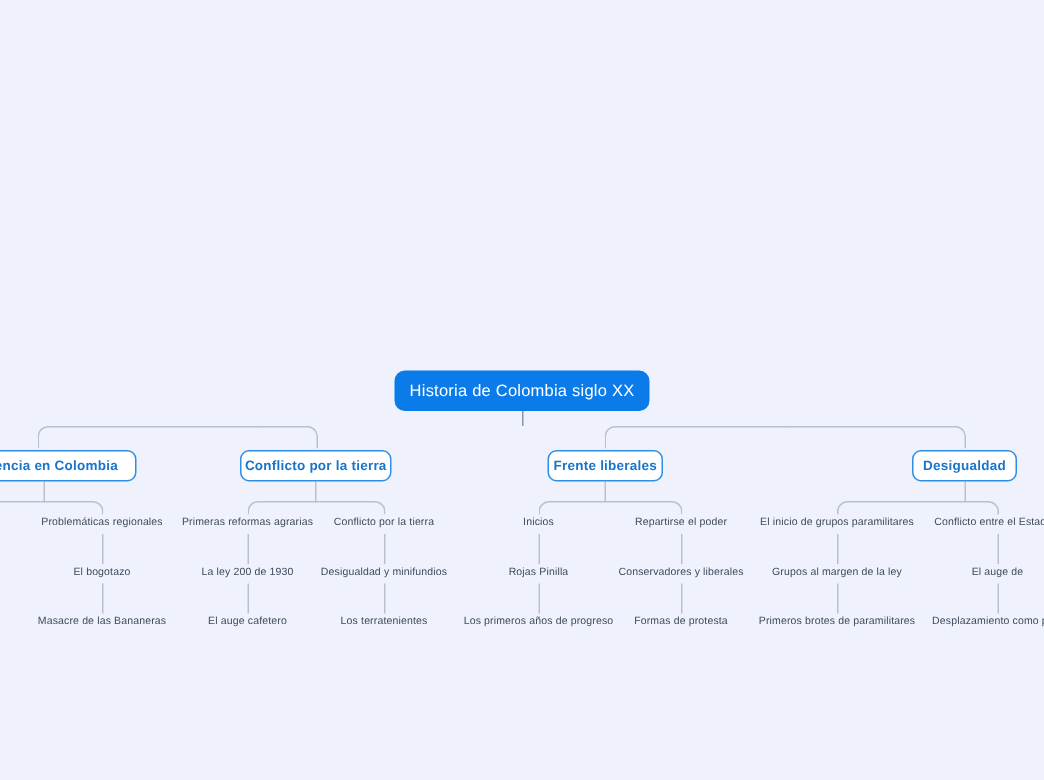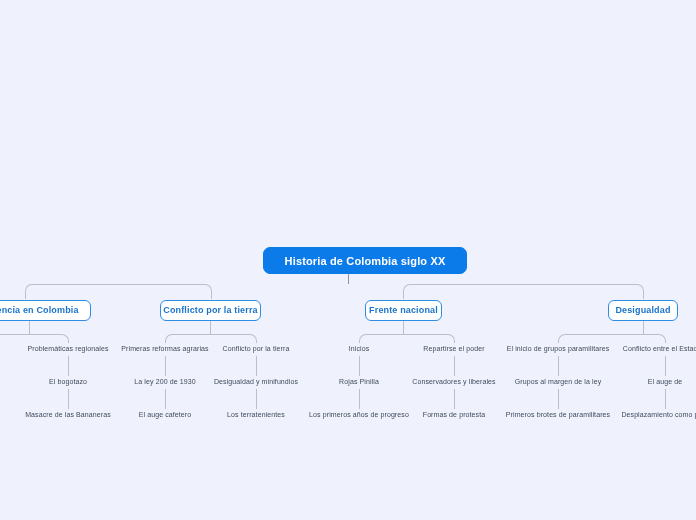--- a/index.html
+++ b/index.html
@@ -26,29 +26,29 @@
     position: absolute;
     box-sizing: border-box;
     white-space: nowrap;
     text-align: center;
     letter-spacing: 0.15px;
   }
 
   .node-root {
     left: 263px;
     top: 247px;
-    width: 204px;
+    width: 170px;
     height: 27px;
     line-height: 27px;
     background: #0b7bea;
     border: 1px solid #0b7bea;
     border-radius: 7px;
     color: #ffffff;
     font-size: 11px;
-    font-weight: bold;
+    font-weight: normal;
   }
 
   .node-branch {
     height: 21px;
     line-height: 19px;
     top: 300px;
     background: #ffffff;
     border: 1.6px solid #2f8de4;
     border-radius: 6px;
     color: #1a74c9;
@@ -136,21 +136,21 @@
   <div class="conn vline" style="left:454px; top:389px; height:20px;"></div>
   <div class="conn vline" style="left:558px; top:356px; height:20px;"></div>
   <div class="conn vline" style="left:558px; top:389px; height:20px;"></div>
   <div class="conn vline" style="left:665px; top:356px; height:20px;"></div>
   <div class="conn vline" style="left:665px; top:389px; height:20px;"></div>
 
   <div class="node node-root">Historia de Colombia siglo XX</div>
 
   <div class="node node-branch b0">violencia en Colombia</div>
   <div class="node node-branch b1">Conflicto por la tierra</div>
-  <div class="node node-branch b2">Frente nacional</div>
+  <div class="node node-branch b2">Frente liberales</div>
   <div class="node node-branch b3">Desigualdad</div>
 
   <div class="leaf r0" style="left:68px;">Problemáticas regionales</div>
   <div class="leaf r1" style="left:68px;">El bogotazo</div>
   <div class="leaf r2" style="left:68px;">Masacre de las Bananeras</div>
 
   <div class="leaf r0" style="left:165px;">Primeras reformas agrarias</div>
   <div class="leaf r1" style="left:165px;">La ley 200 de 1930</div>
   <div class="leaf r2" style="left:165px;">El auge cafetero</div>
 

